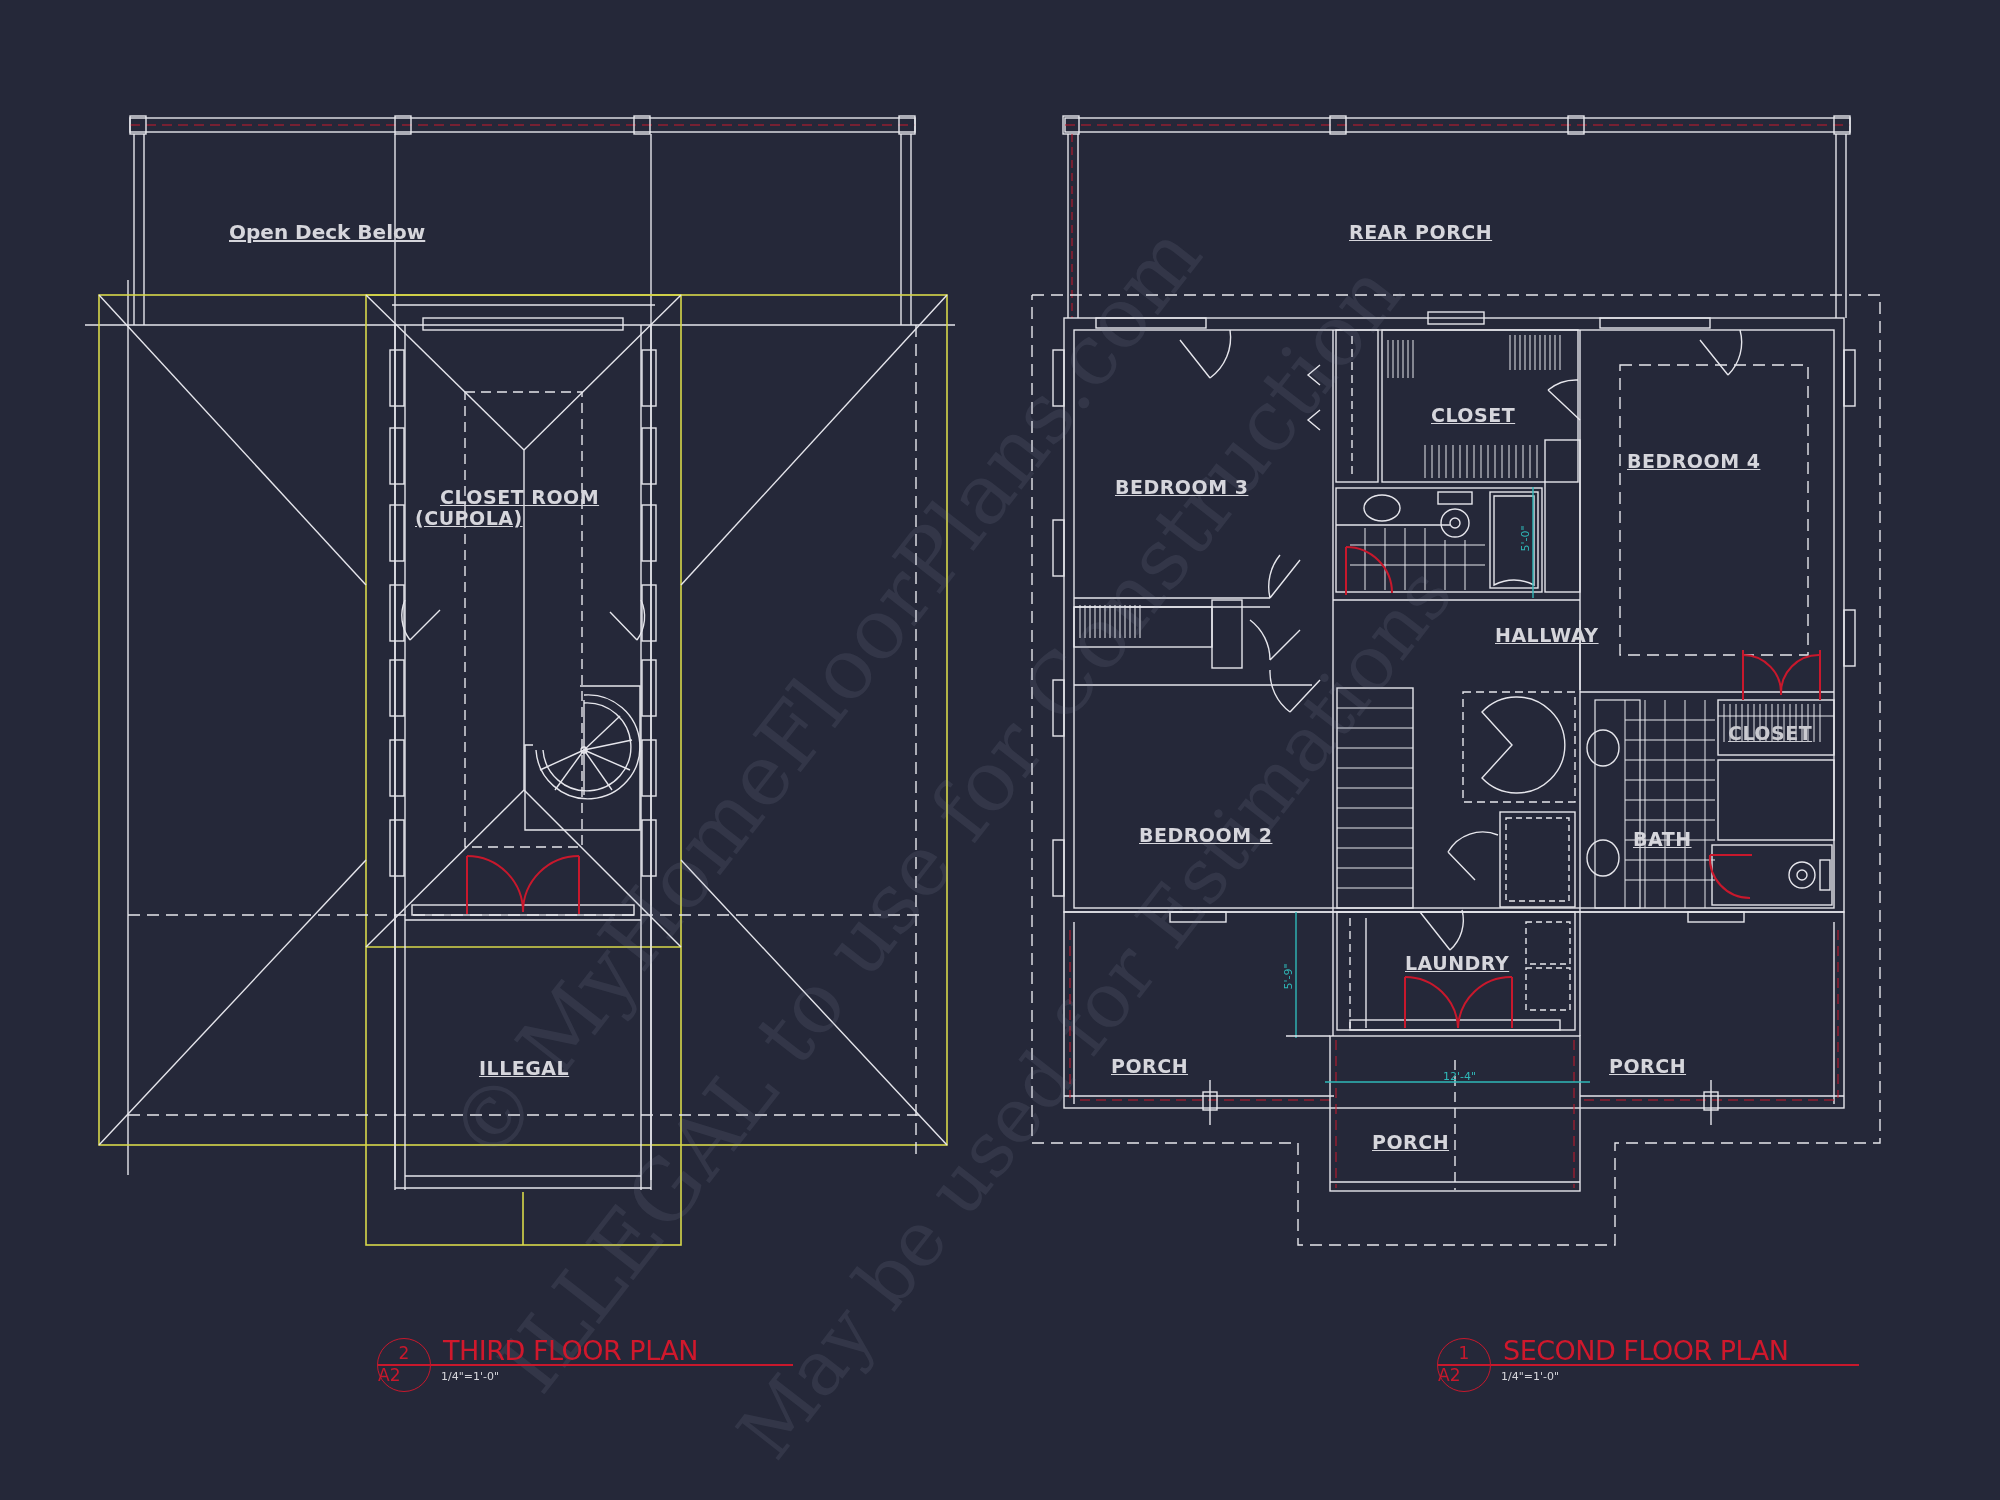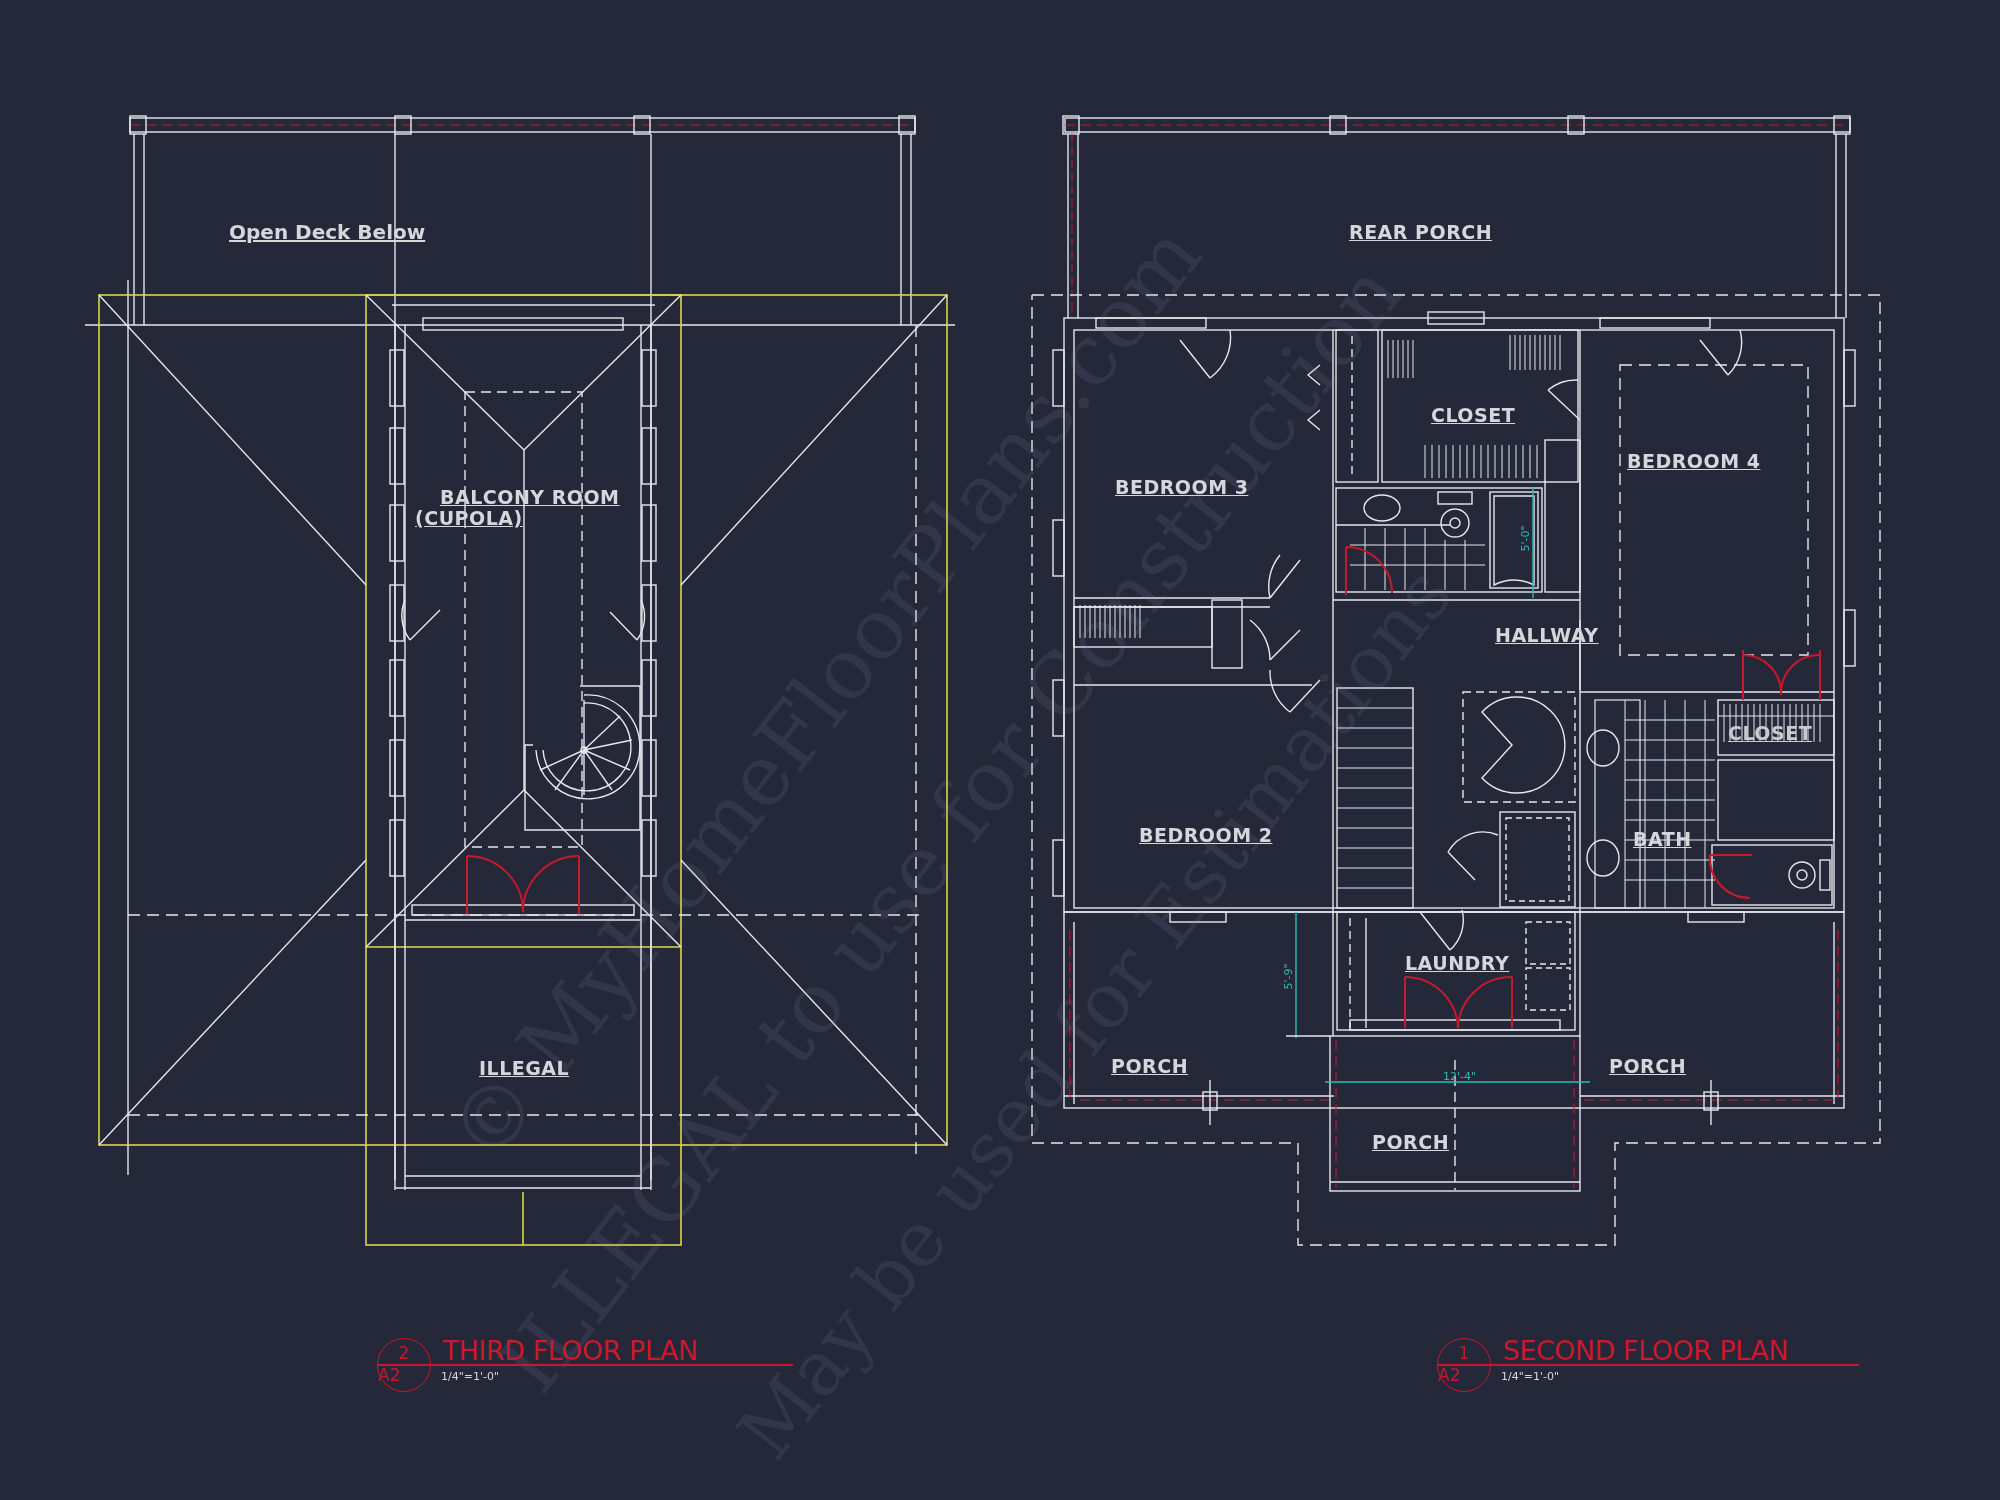--- a/index.html
+++ b/index.html
@@ -365,21 +365,21 @@
       <line x1="1286" y1="1036" x2="1330" y2="1036" stroke="#e6e6ec"></line>
       <line x1="1325" y1="1082" x2="1590" y2="1082"></line>
     </g>
   </svg>
 
   <div class="watermark" style="left:430px;top:1120px;transform:rotate(-52deg);">© MyHomeFloorPlans.com</div>
   <div class="watermark" style="left:480px;top:1350px;transform:rotate(-52deg);">ILLEGAL to use for Construction</div>
   <div class="watermark" style="left:720px;top:1420px;transform:rotate(-52deg);font-size:76px;">May be used for Estimations</div>
 
   <div class="room-label deck" style="left:229px;top:222px;">Open Deck Below</div>
-  <div class="room-label" style="left:440px;top:487px;">BALCONY ROOM</div>
+  <div class="room-label" style="left:440px;top:487px;">CLOSET ROOM</div>
   <div class="room-label" style="left:415px;top:508px;">(CUPOLA)</div>
   <div class="room-label" style="left:479px;top:1058px;">ILLEGAL</div>
 
   <div class="room-label" style="left:1349px;top:222px;">REAR PORCH</div>
   <div class="room-label" style="left:1115px;top:477px;">BEDROOM 3</div>
   <div class="room-label" style="left:1431px;top:405px;">CLOSET</div>
   <div class="room-label" style="left:1627px;top:451px;">BEDROOM 4</div>
   <div class="room-label" style="left:1495px;top:625px;text-align:right;">HALLWAY</div>
   <div class="room-label" style="left:1728px;top:723px;color:#c9c9cf;">CLOSET</div>
   <div class="room-label" style="left:1139px;top:825px;">BEDROOM 2</div>

